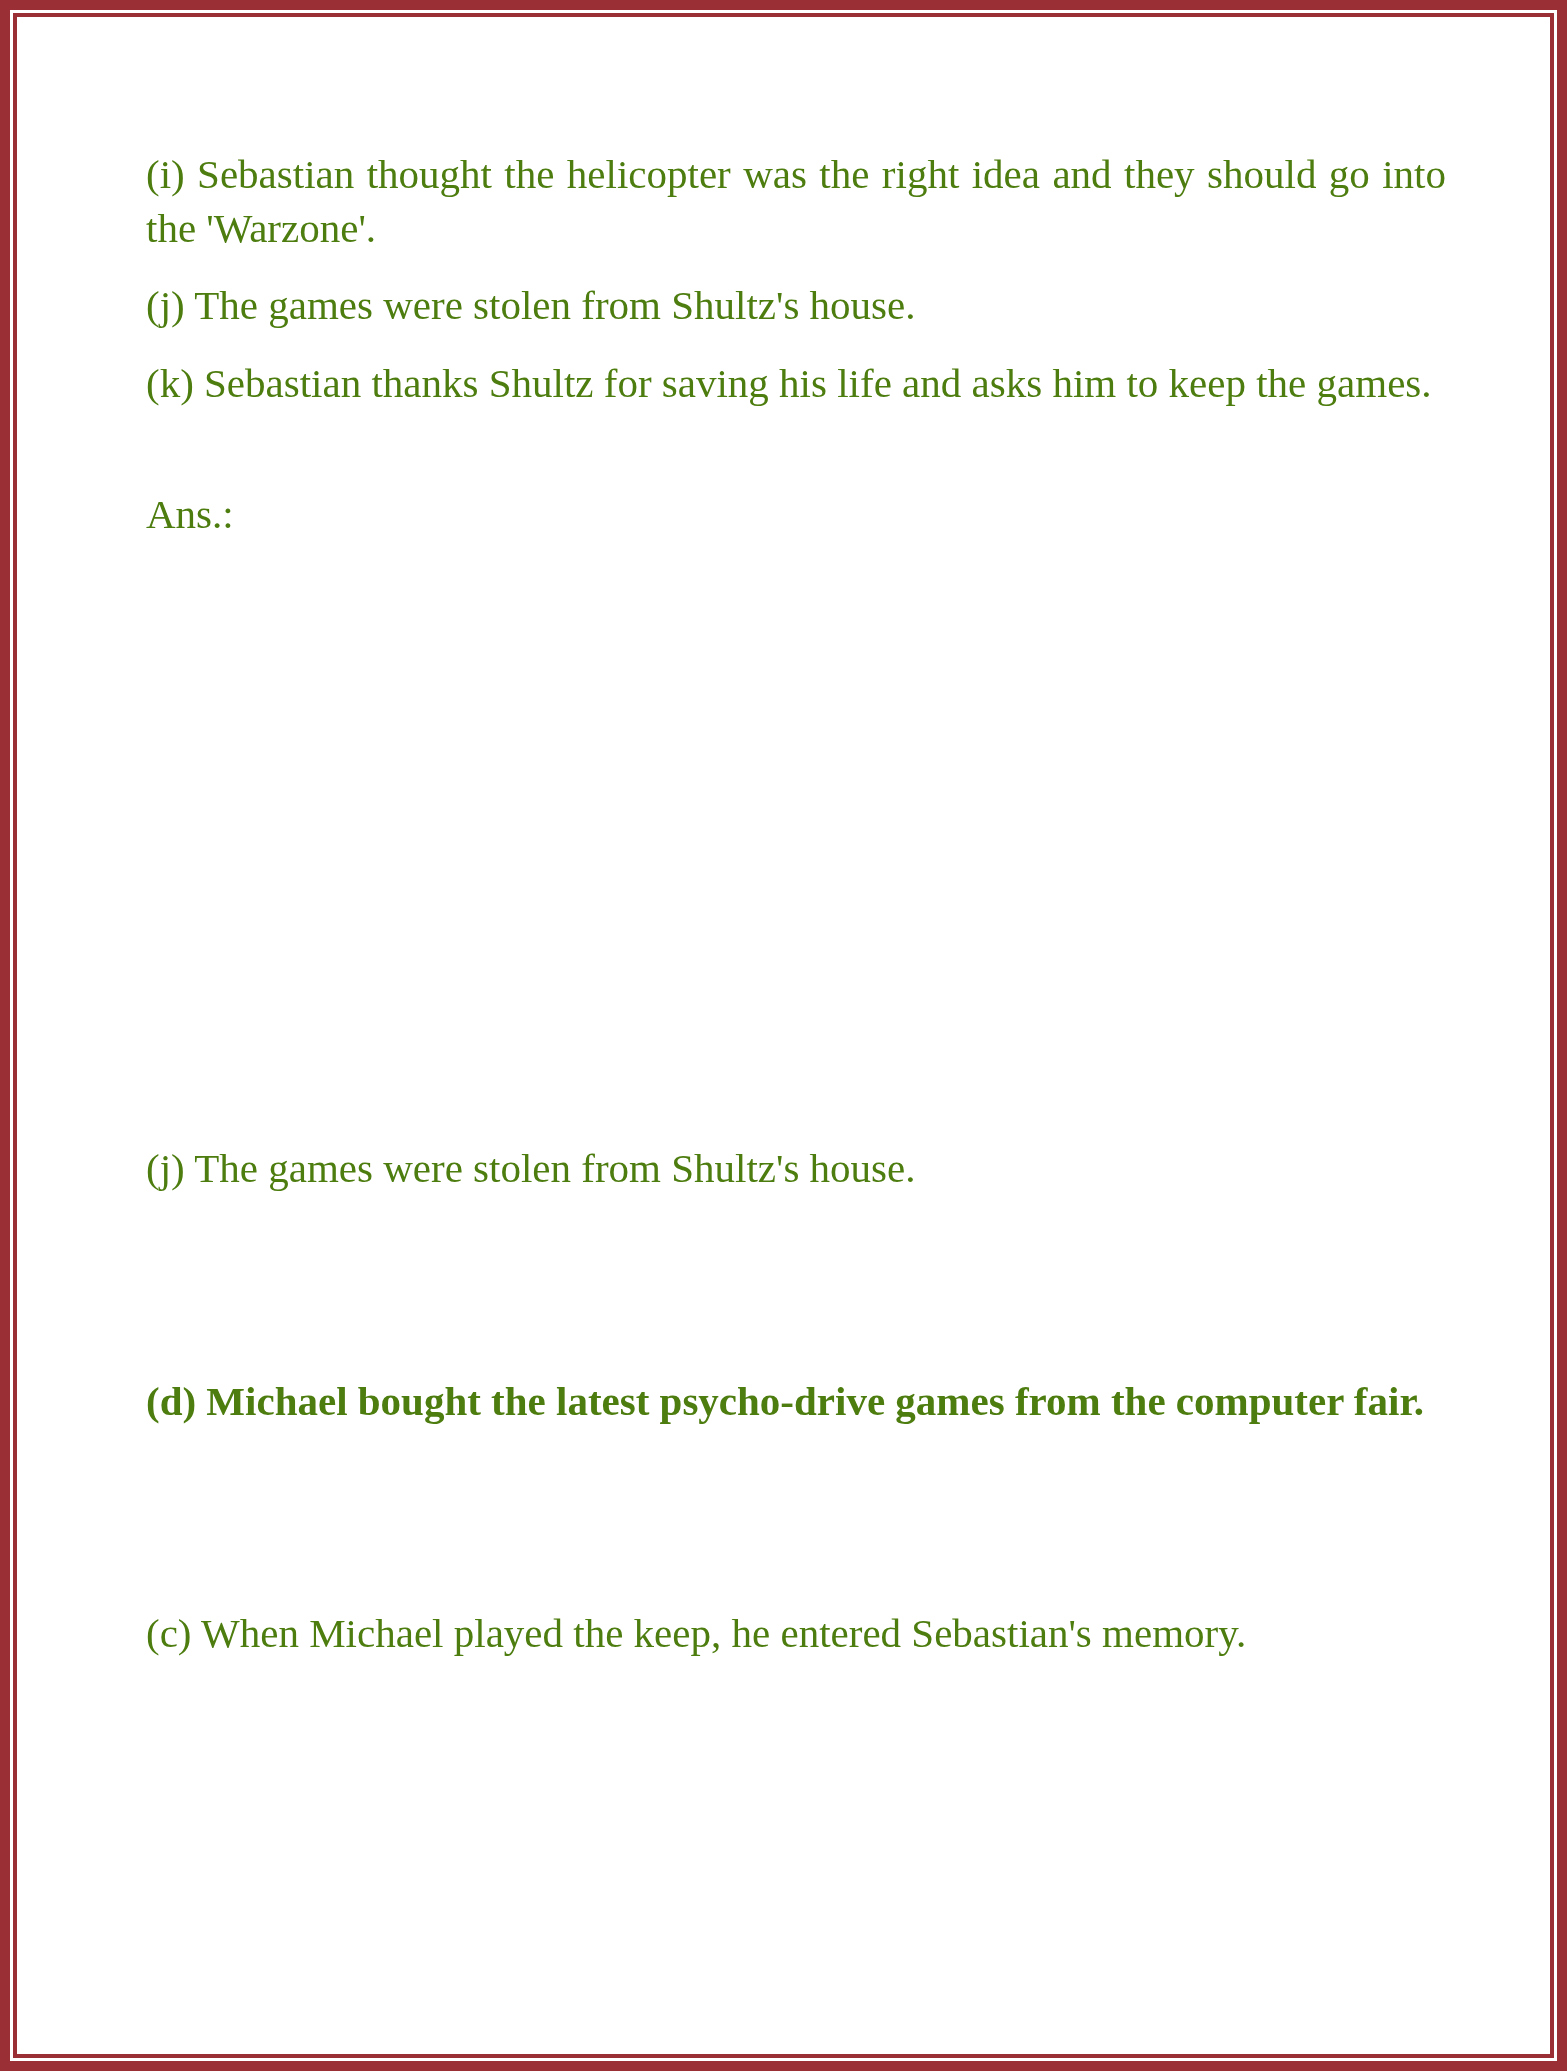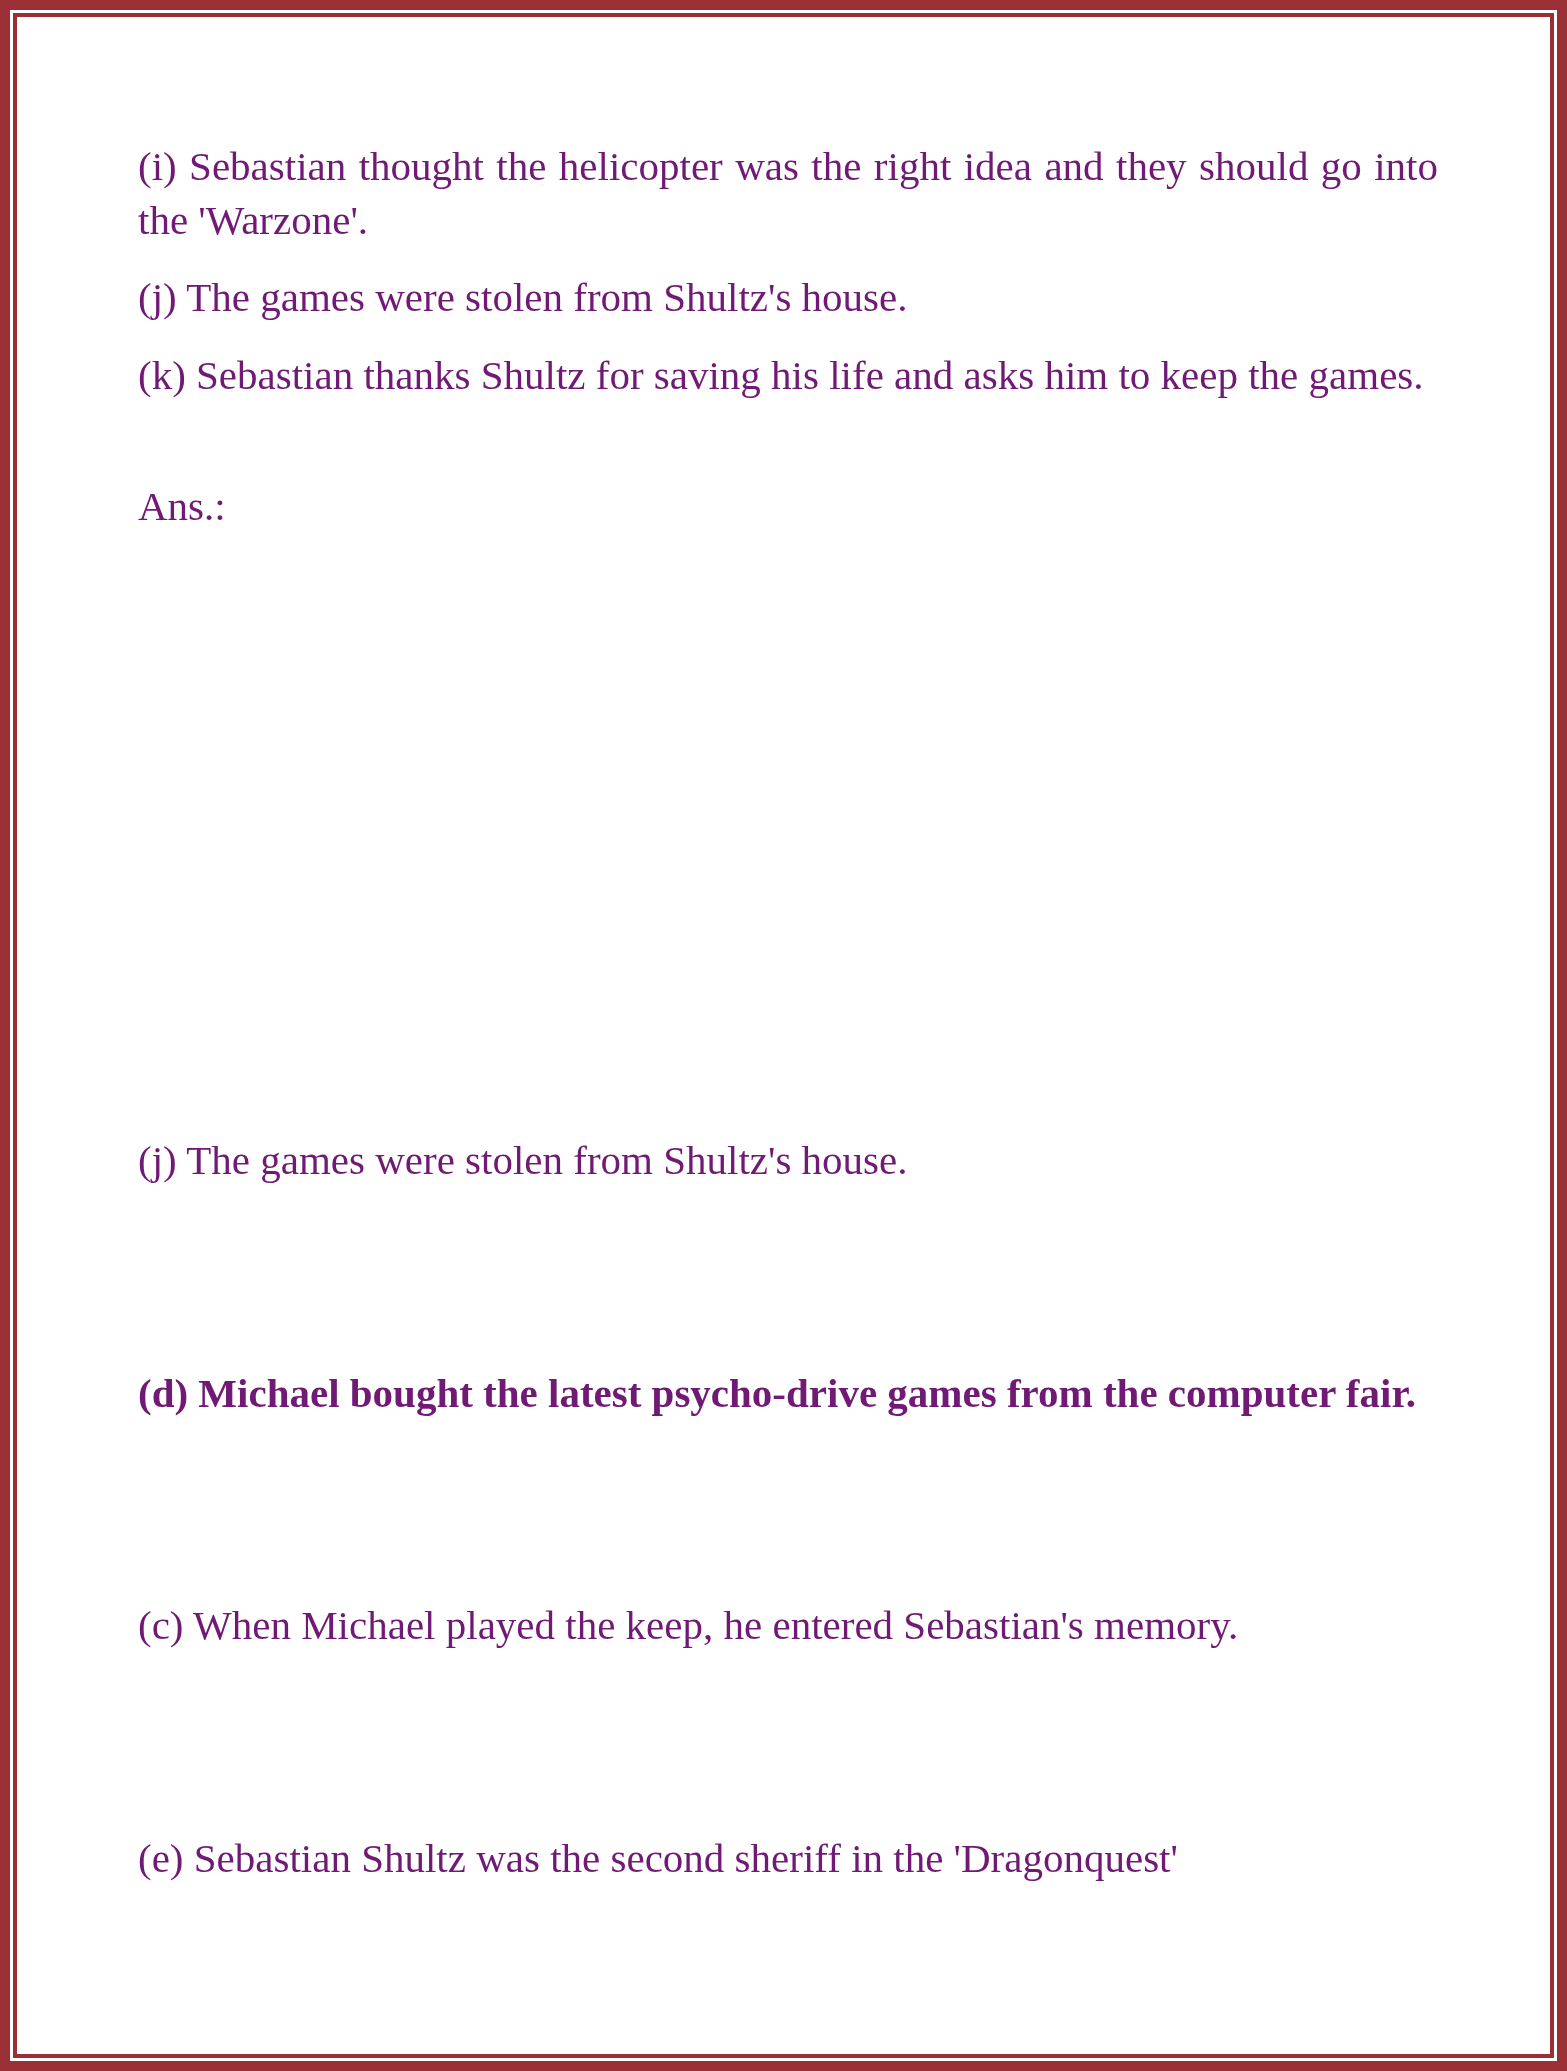--- a/index.html
+++ b/index.html
@@ -14,32 +14,31 @@
   }
   .inner-border {
     position: absolute; left: 13px; top: 13px; right: 13px; bottom: 13px;
     box-sizing: border-box; border: 4px solid #9a3036;
   }
   .page {
     position: absolute; left: 134px; top: 0; width: 1300px; height: 2071px;
   }
   .line {
     position: absolute; left: 0; width: 1300px;
-    font-size: 41px; line-height: 54px; color: #701a75;
-    text-align: justify; margin: 4px;
+    font-size: 41px; line-height: 54px; color: #4d7c0f;
+    text-align: justify; margin: 12px;
   }
 </style>
 </head>
 <body>
 
 <div class="outer-border"></div>
 <div class="inner-border"></div>
 
 <div class="page">
   <p class="line" style="top:135px;">(i) Sebastian thought the helicopter was the right idea and they should go into the 'Warzone'.</p>
   <p class="line" style="top:266px;">(j) The games were stolen from Shultz's house.</p>
   <p class="line" style="top:344px;">(k) Sebastian thanks Shultz for saving his life and asks him to keep the games.</p>
   <p class="line" style="top:475px;">Ans.:</p>
   <p class="line" style="top:1129px;">(j) The games were stolen from Shultz's house.</p>
   <p class="line" style="top:1362px;font-weight:bold;">(d) Michael bought the latest psycho-drive games from the computer fair.</p>
   <p class="line" style="top:1594px;">(c) When Michael played the keep, he entered Sebastian's memory.</p>
-  <p class="line" style="top:1827px;">(e) Sebastian Shultz was the second sheriff in the 'Dragonquest'</p>
 </div>
 
 </body></html>

